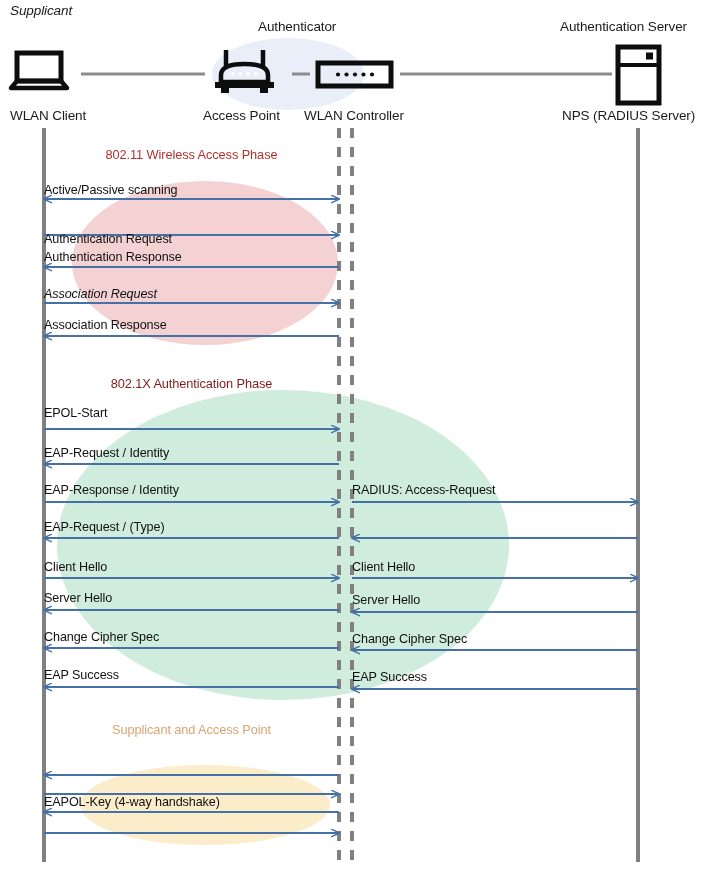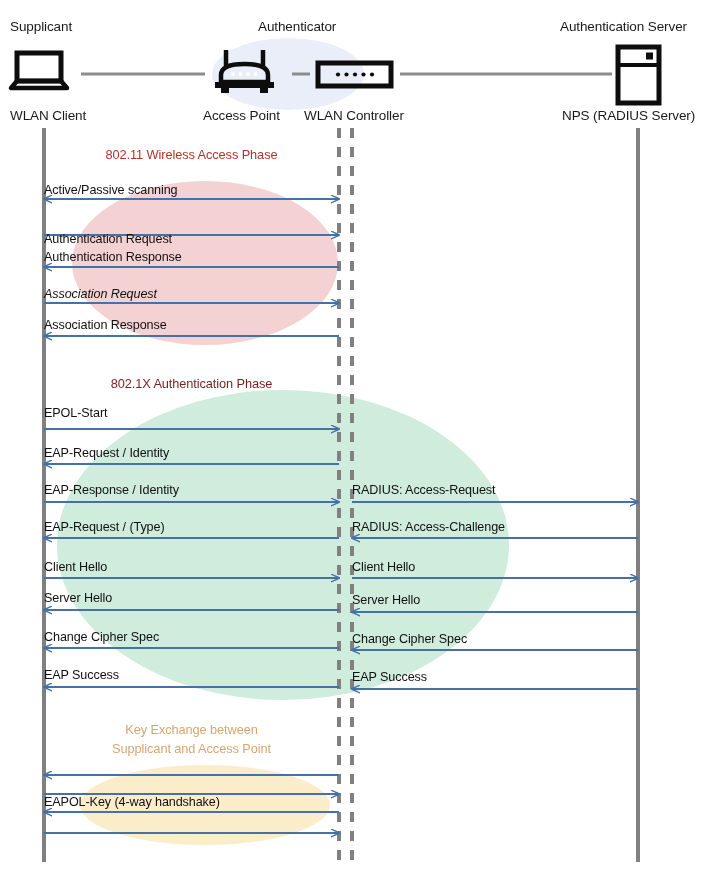--- a/index.html
+++ b/index.html
@@ -154,55 +154,53 @@
     <g stroke="#4571A7" stroke-width="1.9">
       <line x1="352" y1="502" x2="638" y2="502" marker-end="url(#ah-r)"></line>
       <line x1="352" y1="538" x2="638" y2="538" marker-start="url(#ah-l)"></line>
       <line x1="352" y1="578" x2="638" y2="578" marker-end="url(#ah-r)"></line>
       <line x1="352" y1="612" x2="638" y2="612" marker-start="url(#ah-l)"></line>
       <line x1="352" y1="650" x2="638" y2="650" marker-start="url(#ah-l)"></line>
       <line x1="352" y1="689" x2="638" y2="689" marker-start="url(#ah-l)"></line>
     </g>
   </svg>
 
-  <div class="hdr-label" style="left:10px; top:19px;">Supplicant</div>
+  <div class="hdr-label" style="left:10px; top:3px;font-style:italic;">Supplicant</div>
   <div class="hdr-label" style="left:10px; top:108px;">WLAN Client</div>
 
   <div class="hdr-label" style="left:258px; top:19px;">Authenticator</div>
   <div class="hdr-label" style="left:203px; top:108px;">Access Point</div>
 
   <div class="hdr-label" style="left:304px; top:108px;">WLAN Controller</div>
 
   <div class="hdr-label" style="left:560px; top:19px;">Authentication Server</div>
   <div class="hdr-label" style="left:562px; top:108px;">NPS (RADIUS Server)</div>
 
   <div class="phase-label" style="left:44px; top:147px; width:295px; color:#B5322E;">802.11 Wireless Access Phase</div>
 
   <div class="phase-label" style="left:44px; top:376px; width:295px; color:#7f1d1d;">802.1X Authentication Phase</div>
 
   <div class="phase-label two-line" style="left:44px; top:721px; width:295px; color:#D9A571;">
-    <div>Key Exchange between</div>
     <div>Supplicant and Access Point</div>
   </div>
 
   <div class="msg-label" style="left:44px; top:183px; width:295px;">Active/Passive scanning</div>
   <div class="msg-label" style="left:44px; top:219px; width:295px;margin-top:13px;">Authentication Request</div>
   <div class="msg-label" style="left:44px; top:250px; width:295px;">Authentication Response</div>
   <div class="msg-label" style="left:44px; top:287px; width:295px;font-style:italic;">Association Request</div>
   <div class="msg-label" style="left:44px; top:406px; width:295px;">EPOL-Start</div>
   <div class="msg-label" style="left:44px; top:318px; width:295px;">Association Response</div>
   <div class="msg-label" style="left:44px; top:446px; width:295px;">EAP-Request / Identity</div>
   <div class="msg-label" style="left:44px; top:483px; width:295px;">EAP-Response / Identity</div>
   <div class="msg-label" style="left:44px; top:520px; width:295px;">EAP-Request / (Type)</div>
   <div class="msg-label" style="left:44px; top:560px; width:295px;">Client Hello</div>
   <div class="msg-label" style="left:44px; top:591px; width:295px;">Server Hello</div>
   <div class="msg-label" style="left:44px; top:630px; width:295px;">Change Cipher Spec</div>
   <div class="msg-label" style="left:44px; top:668px; width:295px;">EAP Success</div>
   <div class="msg-label" style="left:44px; top:795px; width:295px;">EAPOL-Key (4-way handshake)</div>
 
   <div class="msg-label" style="left:352px; top:483px; width:286px;">RADIUS: Access-Request</div>
-  <div class="msg-label" style="left:352px; top:520px; width:286px;">RADIUS: Access-Challenge</div>
   <div class="msg-label" style="left:352px; top:560px; width:286px;">Client Hello</div>
   <div class="msg-label" style="left:352px; top:593px; width:286px;">Server Hello</div>
   <div class="msg-label" style="left:352px; top:632px; width:286px;">Change Cipher Spec</div>
   <div class="msg-label" style="left:352px; top:670px; width:286px;">EAP Success</div>
 
 </div>
 
 </body></html>

